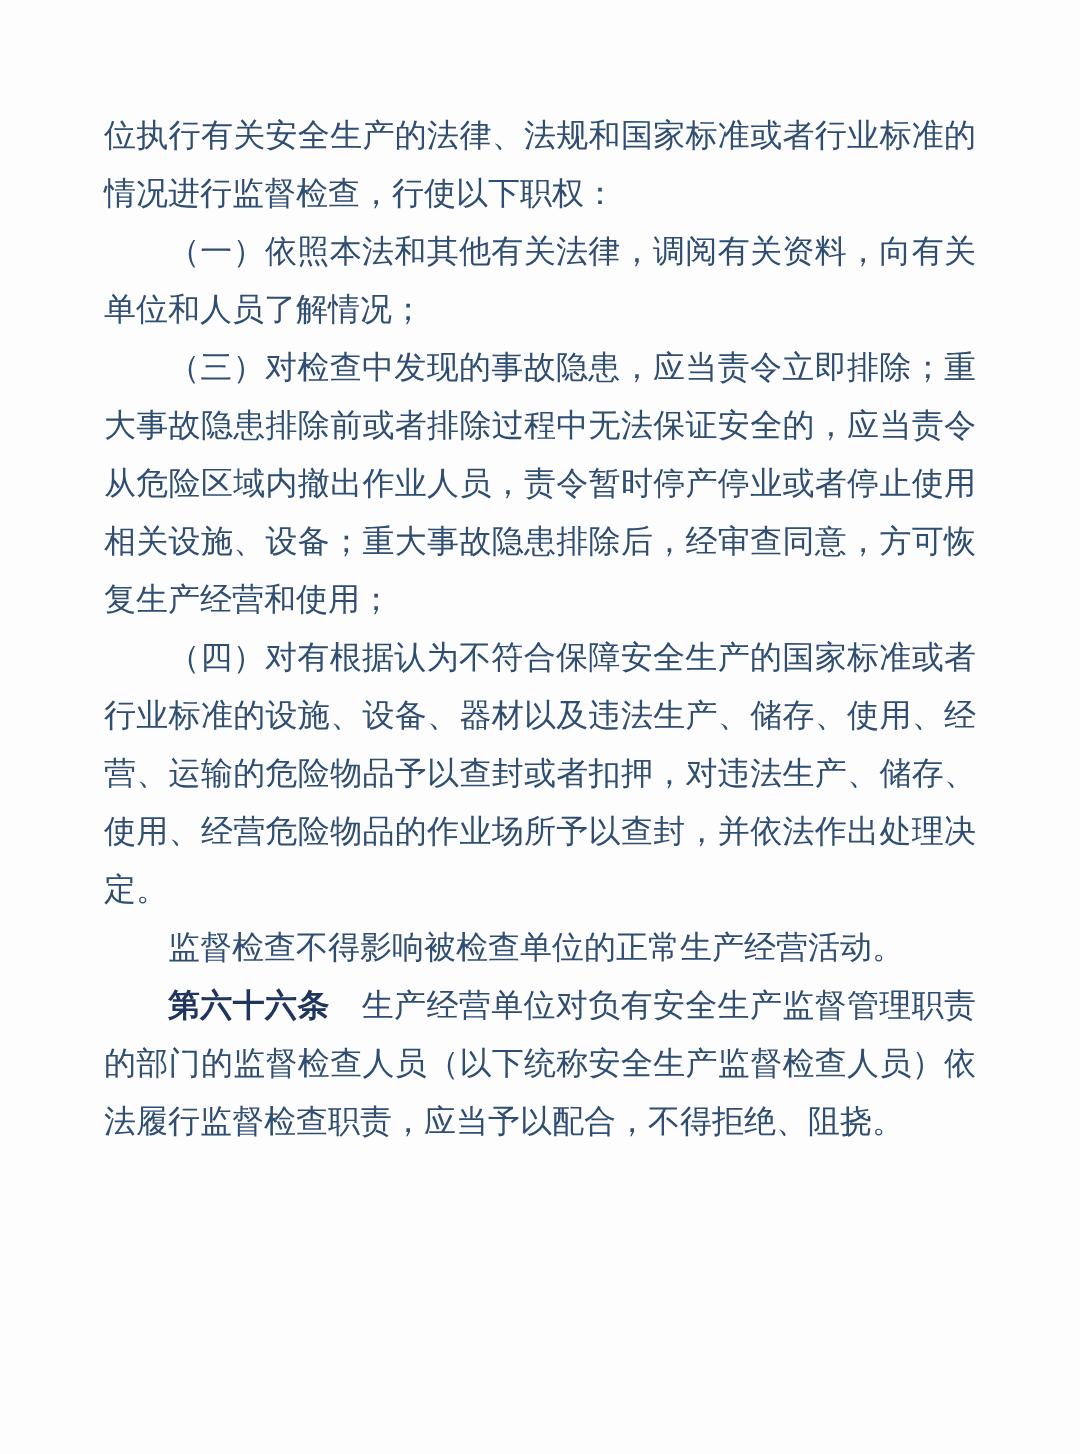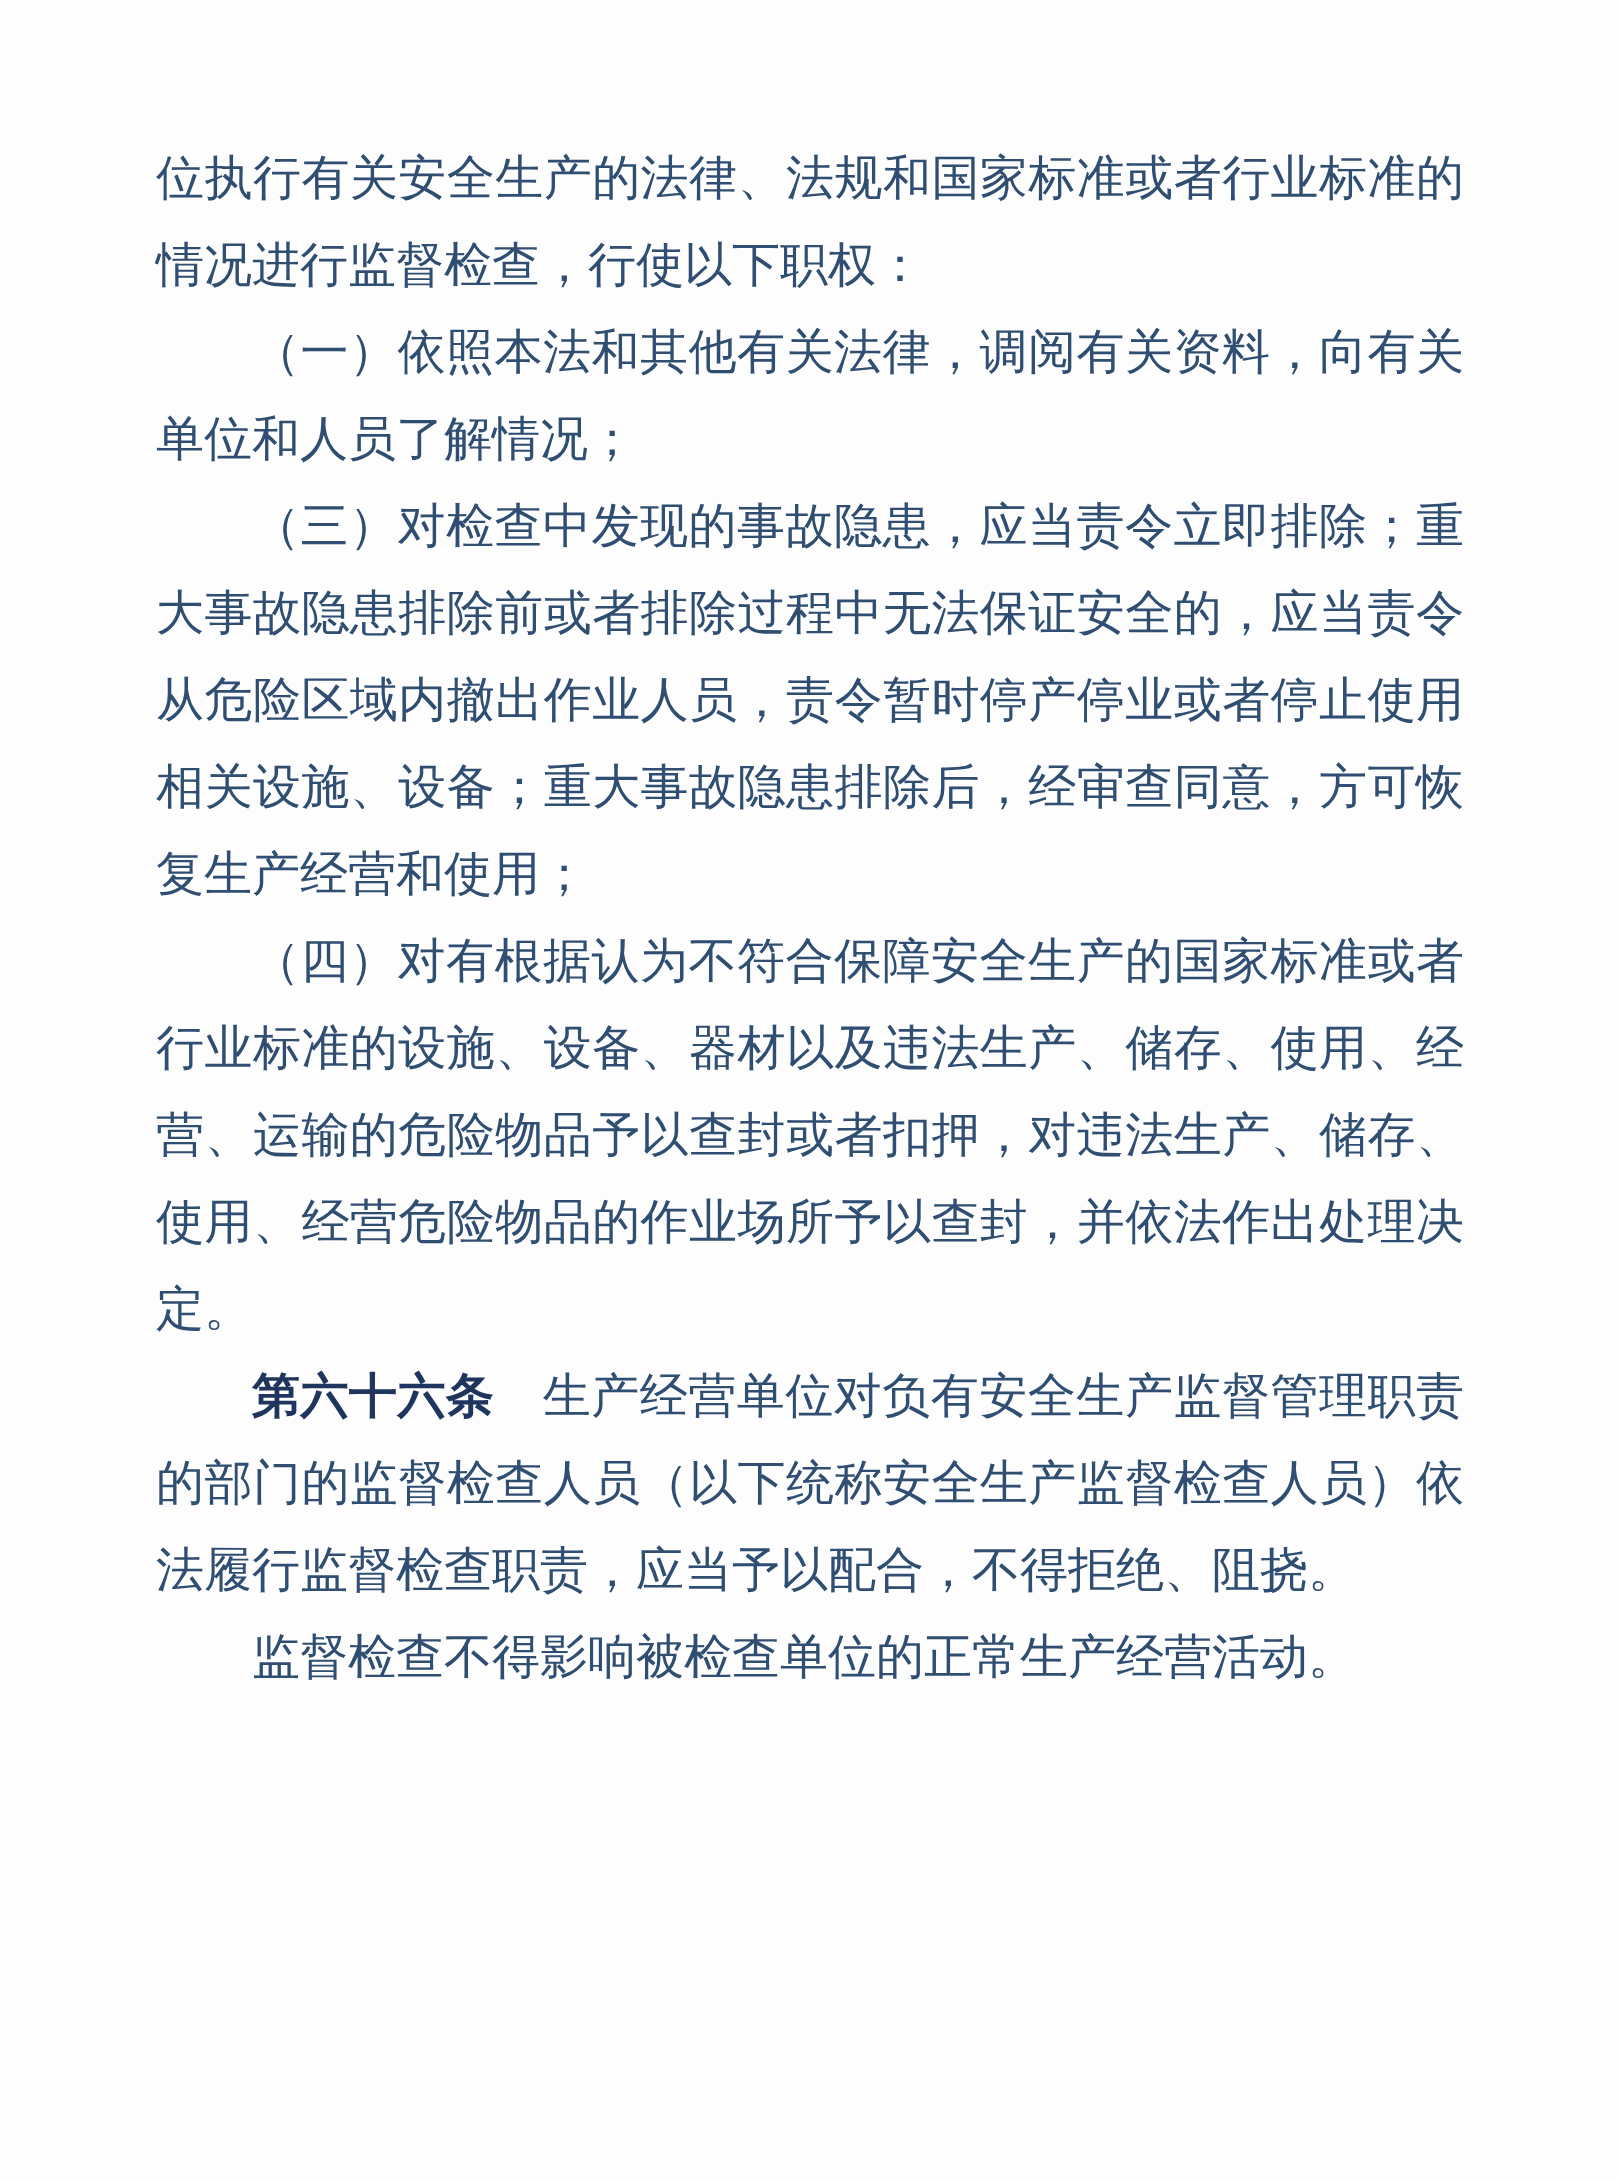--- a/index.html
+++ b/index.html
@@ -15,21 +15,21 @@
     position: relative;
     width: 1080px;
     height: 1454px;
     background: #fdfdfd;
     overflow: hidden;
     font-family: "Liberation Serif", "DejaVu Serif", serif;
   }
   .content {
     position: absolute;
     left: 104px;
-    top: 89px;
+    top: 106px;
     width: 872px;
   }
   .para {
     margin: 0;
     padding: 0;
     font-size: 32px;
     line-height: 58px;
     color: #2f4e72;
     text-align: justify;
     text-justify: inter-ideograph;
@@ -47,18 +47,18 @@
 </style>
 </head>
 <body>
 
 <div class="page">
   <div class="content">
     <p class="para no-indent">位执行有关安全生产的法律、法规和国家标准或者行业标准的情况进行监督检查，行使以下职权：</p>
     <p class="para">（一）依照本法和其他有关法律，调阅有关资料，向有关单位和人员了解情况；</p>
     <p class="para">（三）对检查中发现的事故隐患，应当责令立即排除；重大事故隐患排除前或者排除过程中无法保证安全的，应当责令从危险区域内撤出作业人员，责令暂时停产停业或者停止使用相关设施、设备；重大事故隐患排除后，经审查同意，方可恢复生产经营和使用；</p>
     <p class="para">（四）对有根据认为不符合保障安全生产的国家标准或者行业标准的设施、设备、器材以及违法生产、储存、使用、经营、运输的危险物品予以查封或者扣押，对违法生产、储存、使用、经营危险物品的作业场所予以查封，并依法作出处理决定。</p>
+    <p class="para">监督检查不得影响被检查单位的正常生产经营活动。</p>
     <p class="para">
       <span class="article-no">第六十六条</span><span>生产经营单位对负有安全生产监督管理职责的部门的监督检查人员（以下统称安全生产监督检查人员）依法履行监督检查职责，应当予以配合，不得拒绝、阻挠。</span>
     </p>
-    <p class="para">监督检查不得影响被检查单位的正常生产经营活动。</p>
   </div>
 </div>
 
 </body></html>

